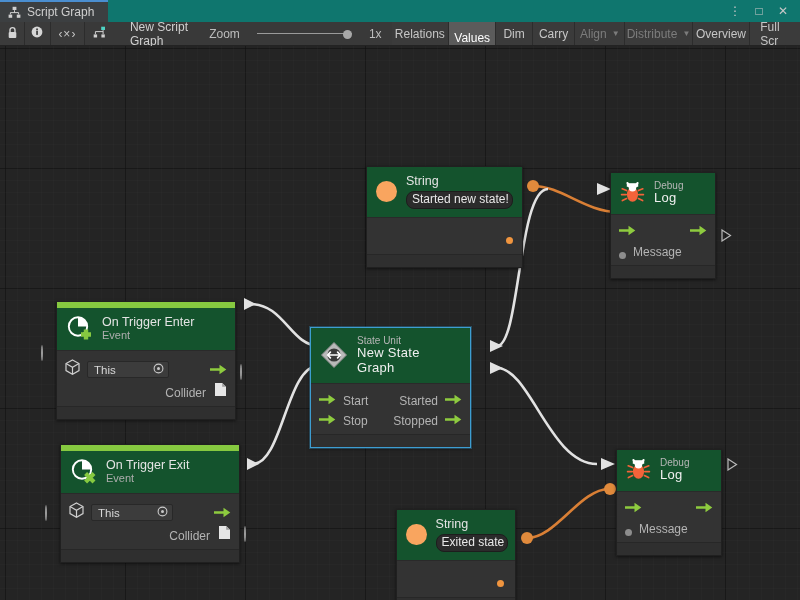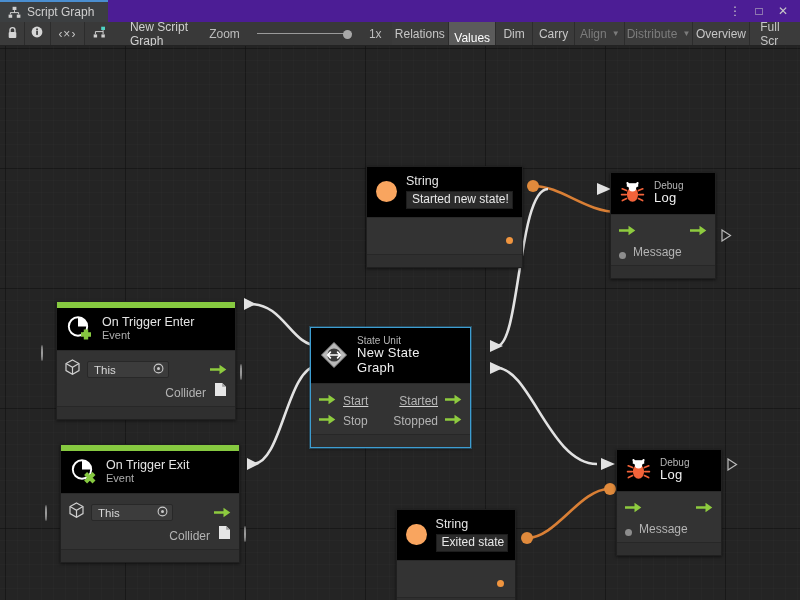--- a/index.html
+++ b/index.html
@@ -9,21 +9,21 @@
     background:#282828;
     color:#d2d2d2;
     font-size:12px;
     -webkit-font-smoothing:antialiased;
   }
   #app{ position:relative; width:800px; height:600px; overflow:hidden; }
 
   
   .titlebar{
     position:absolute; left:0; top:0; width:800px; height:22px;
-    background:#4c1d95; display:flex; align-items:flex-end;
+    background:#0f766e; display:flex; align-items:flex-end;
   }
   .tab{
     position:relative; height:22px; display:flex; align-items:center; gap:6px;
     padding:0 14px 0 8px; background:#3c3f41; color:#cfcfcf; font-size:12px;
     border-top:2px solid #4a8ed0;
   }
   .tab .glyph{ display:inline-flex; width:13px; height:13px; align-items:center; justify-content:center;}
   .winctl{
     position:absolute; right:4px; top:0; height:22px; display:flex; align-items:center; gap:10px;
     padding-right:6px; color:#c8c8c8;
@@ -70,39 +70,39 @@
   .edges{ position:absolute; left:0; top:0; width:800px; height:554px; pointer-events:none; }
 
   
   .node{
     position:absolute; background:#3a3a3a;
     border:1px solid #202020;
     box-shadow:0 1px 3px rgba(0,0,0,0.55);
   }
   .node.selected{ border:1px solid #3d9dd1; box-shadow:0 0 0 1px rgba(61,157,209,.35),0 1px 3px rgba(0,0,0,.55); }
   .accent{ height:6px; background:#86c940; }
-  .nhead{ display:flex; align-items:center; gap:9px; padding:7px 9px 8px 9px; background:#000000; }
+  .nhead{ display:flex; align-items:center; gap:9px; padding:7px 9px 8px 9px; background:#14532d; }
   .nhead .ico{ flex:0 0 auto; display:flex; align-items:center; justify-content:center; }
   .ntitles{ display:flex; flex-direction:column; line-height:1.12; min-width:0; }
   .t-main{ color:#e4e4e4; font-size:12.5px; }
   .t-sub{ color:#aeaeae; font-size:11px; }
   .t-small{ color:#b6b6b6; font-size:10px; }
   .t-big{ color:#f0f0f0; font-size:13px; letter-spacing:.3px;}
   .nbody{ background:#333333; border-top:1px solid #2a2a2a; padding:6px 0 4px 0; }
   .nfoot{ background:#2f2f2f; border-top:1px solid #272727; height:13px; }
   .row{ display:flex; align-items:flex-end; padding:2px 8px; min-height:20px; gap:7px; }
   .row .left{ display:flex; align-items:center; gap:7px; }
   .row .grow{ flex:1 1 auto; }
   .objfield{
     display:flex; align-items:center; justify-content:space-between;
     background:#3c3c3c; border:1px solid #282828; border-radius:2px;
     height:17px; padding:0 4px 0 6px; min-width:78px; color:#d8d8d8; font-size:11.5px;
   }
   .txtfield{
-    background:#2b2b2b; border:1px solid #1d1d1d; border-radius:0;
+    background:#2b2b2b; border:1px solid #1d1d1d; border-radius:8px;
     height:18px; display:flex; align-items:center; padding:0 5px;
     color:#e8e8e8; font-size:12px; white-space:nowrap; overflow:hidden;
   }
   .portlabel{ color:#b4b4b4; font-size:12px; }
   .arrow-g{ color:#8ecb3f; }
   .dot-orange{ width:7px; height:7px; border-radius:50%; background:#f0953f; }
   .dot-grey{ width:7px; height:7px; border-radius:50%; background:#8d8d8d; }
   .bigdot-orange{ width:21px; height:21px; border-radius:50%; background:#f9a55f; }
   .ext-port{ position:absolute; }
   .ext-circle{ width:9px; height:9px; border-radius:50%; border:1px solid #9a9a9a; background:transparent; }
@@ -354,21 +354,21 @@
             <circle cx="14" cy="14" r="6.6" fill="#3a3a3a"></circle>
             <path d="M7.6 14 h12.8 M10.4 11.2 L7.6 14 L10.4 16.8 M17.6 11.2 L20.4 14 L17.6 16.8" stroke="#ffffff" stroke-width="1.7" fill="none" stroke-linecap="round" stroke-linejoin="round"></path>
           </svg>
         </span>
         <div class="ntitles">
           <span class="t-small">State Unit</span>
           <span class="t-big">New  State  Graph</span>
         </div>
       </div>
       <div class="nbody">
-        <div class="row" style="justify-content:space-between;text-decoration:underline;">
+        <div class="row" style="justify-content:space-between;">
           <span class="left">
             <span class="arrow-g">
               <svg width="17" height="11" viewBox="0 0 17 11">
                   <path d="M0 4.2 h9.5 v-3.4 l6.8 4.7 -6.8 4.7 v-3.4 h-9.5 z" fill="#8ecb3f"></path>
                 </svg>
             </span>
             <span class="portlabel">Start</span>
           </span>
           <span class="left">
             <span class="portlabel">Started</span>

